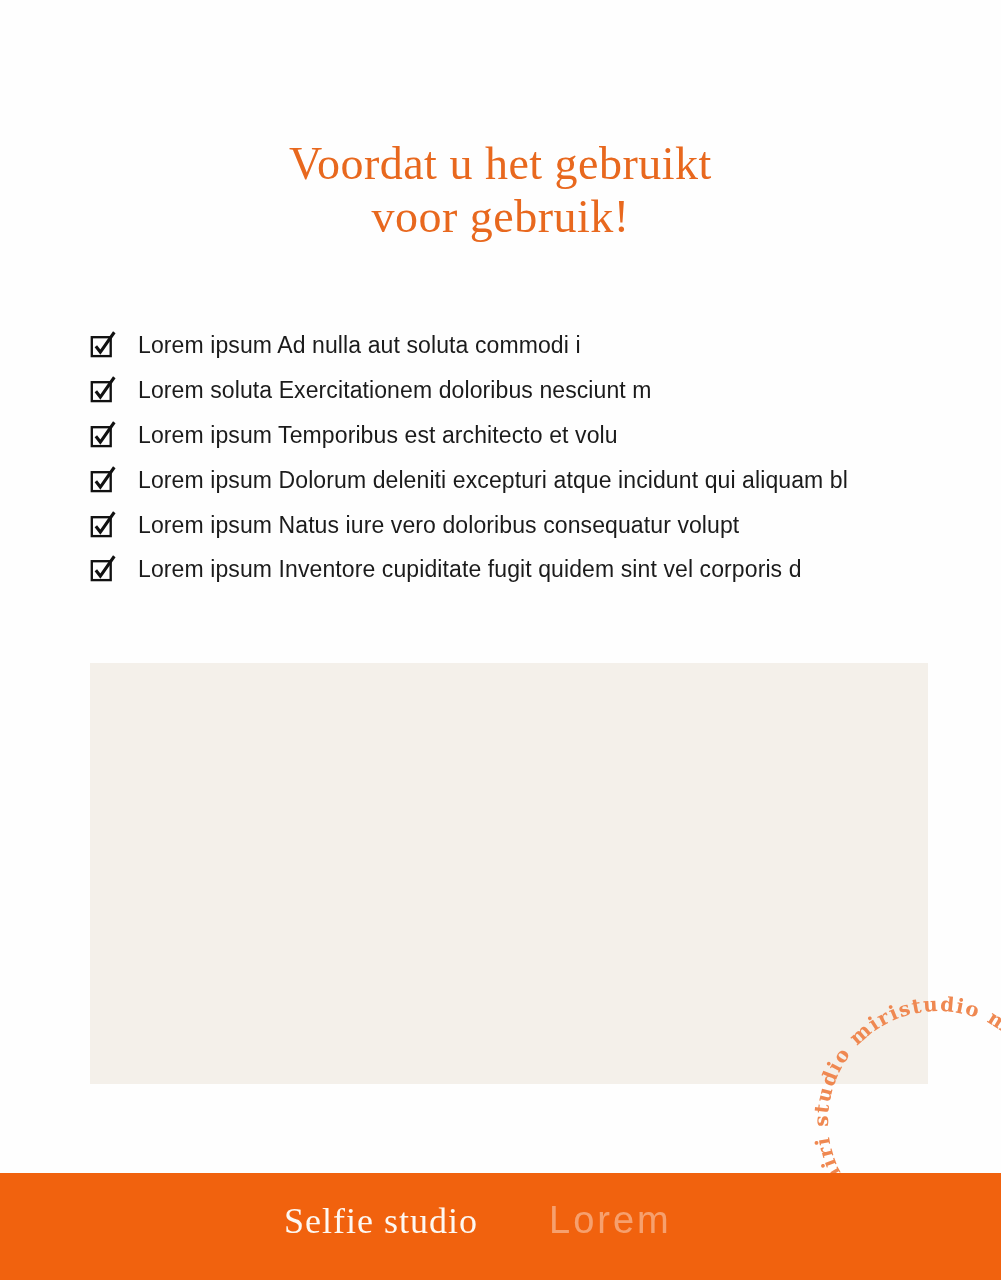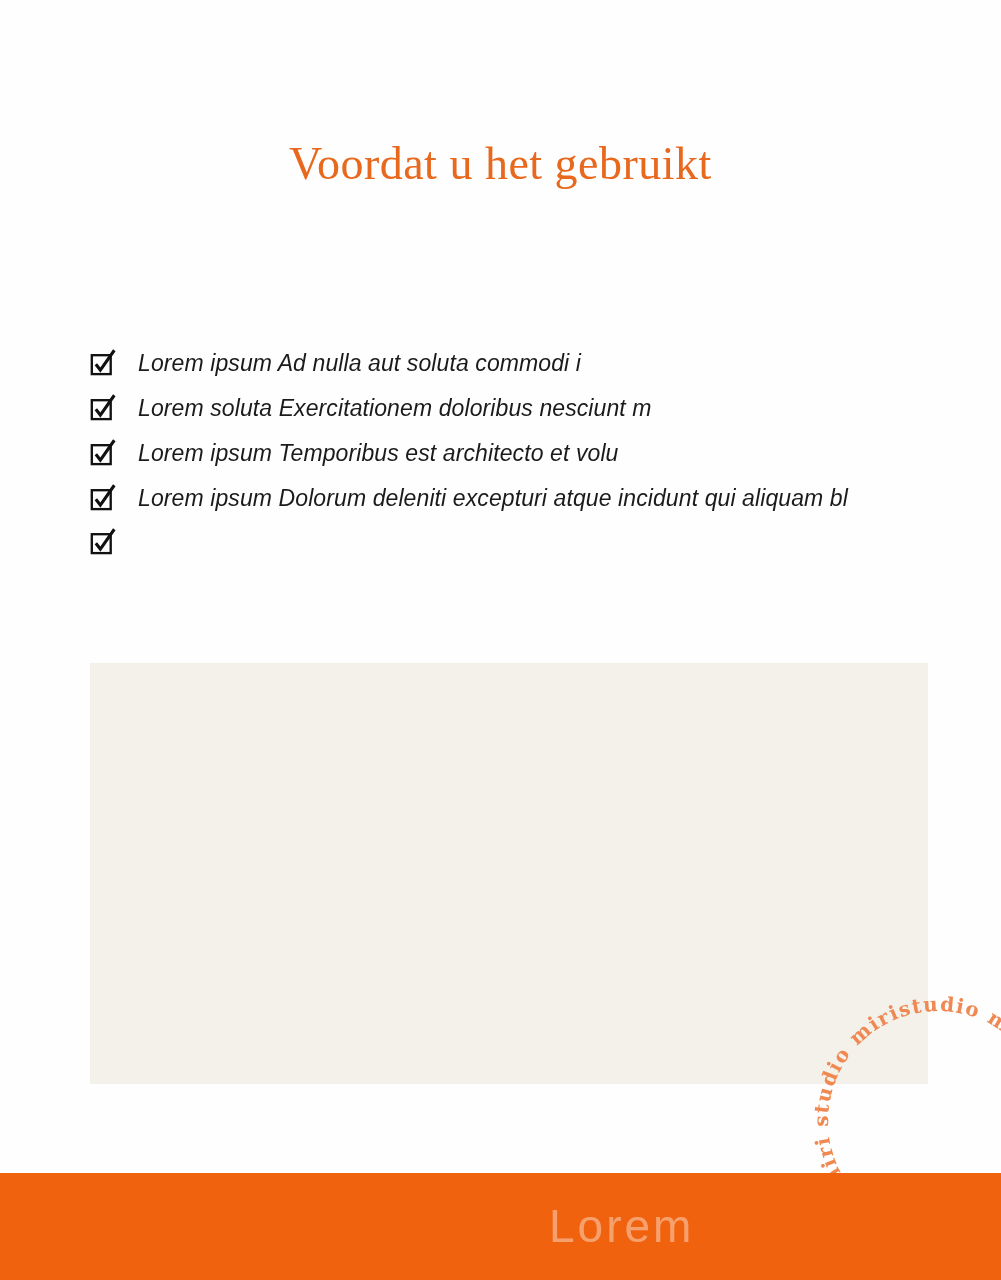--- a/index.html
+++ b/index.html
@@ -17,21 +17,21 @@
     font-size:46px; line-height:53px; color:#E8681E;
     letter-spacing:0.5px;
   }
 
   
   .checklist {
     position:absolute; top:332px; left:90px; width:880px;
     list-style:none;
   }
   .check-item {
-    height:44.9px; display:flex; align-items:flex-end;font-style:italic;
+    height:44.9px; display:flex; align-items:flex-start;
   }
   .cbx { width:27px; height:31px; flex:0 0 27px; margin-top:-4px; }
   .cbx svg { display:block; }
   .check-label {
     margin-left:21px; font-size:23px; color:#1B1B1B; letter-spacing:0.1px;
   }
 
   
   .card {
     position:absolute; left:90px; top:663px; width:838px; height:421px;
@@ -51,30 +51,31 @@
     background:#F1620E;
   }
   .brand {
     position:absolute; left:284px; top:27px;
     font-family:"Liberation Serif", "DejaVu Serif", serif;
     font-size:36px; color:#FDF8F2; letter-spacing:1px;
   }
   .watermark {
     position:absolute; left:549px; top:26px;
     font-family:"Liberation Sans", sans-serif;
-    font-size:46px; color:rgba(255,255,255,0.40); letter-spacing:3px;
+    font-size:38px; color:rgba(255,255,255,0.40); letter-spacing:3px;
   }
 </style>
 </head>
 <body>
 
 <div class="page">
 
   <header class="heading">
     <div>Voordat u het gebruikt</div>
+    <div>voor gebruik!</div>
   </header>
 
   <ul class="checklist">
     <li class="check-item">
       <span class="cbx">
         <svg viewBox="0 0 30 32" width="27" height="31">
           <rect x="2" y="9" width="21" height="21" fill="none" stroke="#111" stroke-width="2.6"></rect>
           <path d="M6.5 19 L11.5 25.5 L27 3.5" fill="none" stroke="#111" stroke-width="3.4"></path>
         </svg>
       </span>
@@ -107,36 +108,47 @@
       </span>
       <span class="check-label">Lorem ipsum Dolorum deleniti excepturi atque incidunt qui aliquam bl</span>
     </li>
     <li class="check-item">
       <span class="cbx">
         <svg viewBox="0 0 30 32" width="27" height="31">
           <rect x="2" y="9" width="21" height="21" fill="none" stroke="#111" stroke-width="2.6"></rect>
           <path d="M6.5 19 L11.5 25.5 L27 3.5" fill="none" stroke="#111" stroke-width="3.4"></path>
         </svg>
       </span>
+      <span class="check-label">Lorem ipsum Natus iure vero doloribus consequatur volupt</span>
+    </li>
+    <li class="check-item">
+      <span class="cbx">
+        <svg viewBox="0 0 30 32" width="27" height="31">
+          <rect x="2" y="9" width="21" height="21" fill="none" stroke="#111" stroke-width="2.6"></rect>
+          <path d="M6.5 19 L11.5 25.5 L27 3.5" fill="none" stroke="#111" stroke-width="3.4"></path>
+        </svg>
+      </span>
+      <span class="check-label">Lorem ipsum Inventore cupiditate fugit quidem sint vel corporis d</span>
     </li>
   </ul>
 
   <section class="card">
     
     
     
     
   </section>
 
   <svg class="arc-svg" width="311" height="420" viewBox="0 0 311 420">
     <defs>
       <path id="circlePath" transform="rotate(-35 248 261)" d="M 138 261 A 110 110 0 1 1 358 261 A 110 110 0 1 1 138 261" fill="none"></path>
     </defs>
     <text>
       <textPath href="#circlePath">miri studio miristudio miri studio miristudio miri studio</textPath>
     </text>
   </svg>
 
   <footer class="footer">
+    <div class="brand">Selfie studio</div>
     <div class="watermark">Lorem</div>
   </footer>
 
 </div>
 
 </body></html>

